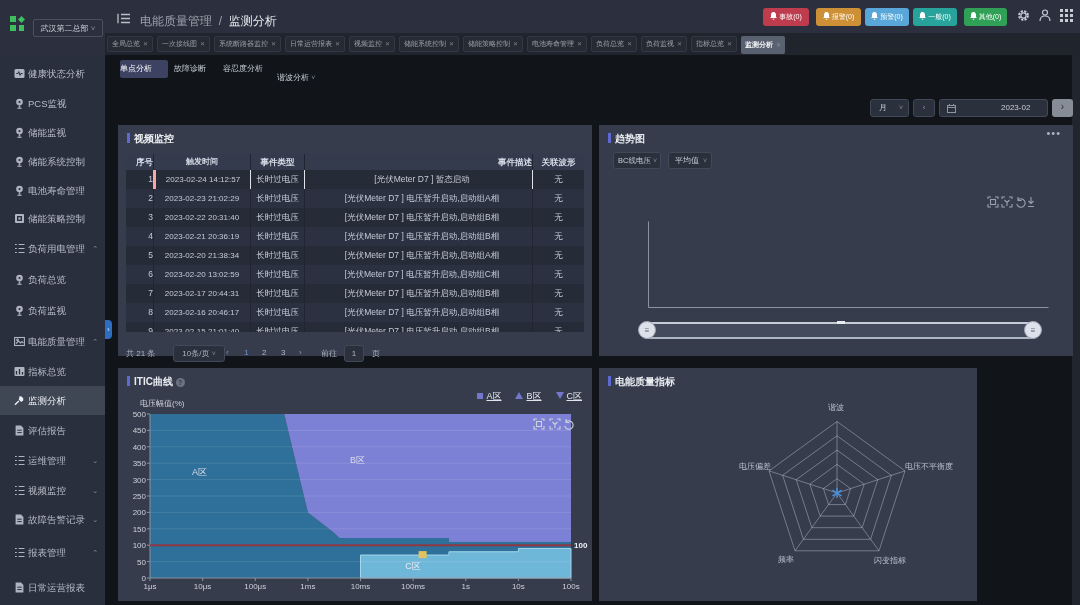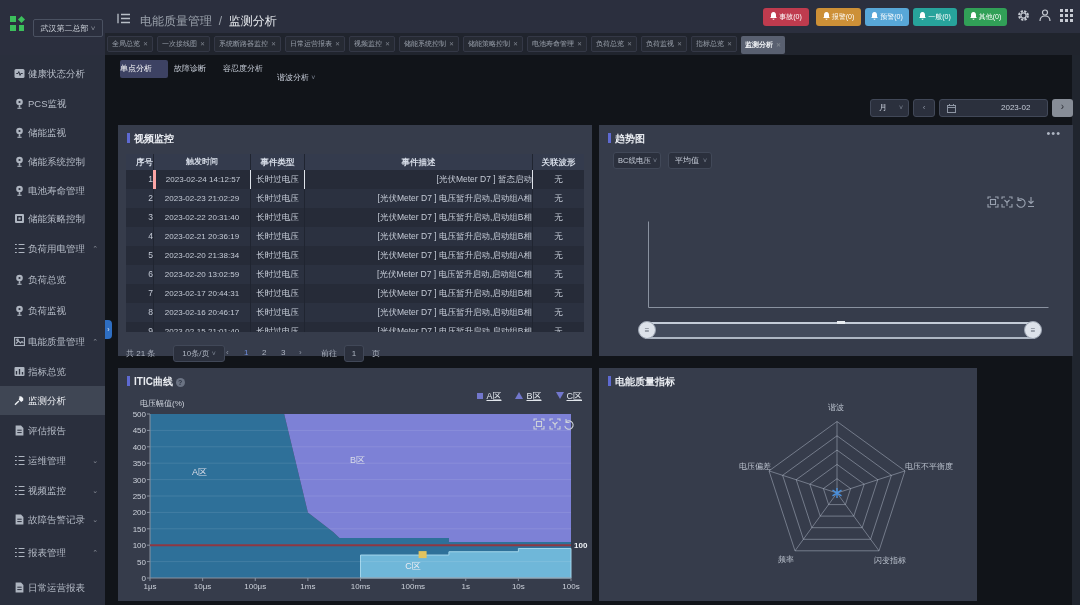--- a/index.html
+++ b/index.html
@@ -39,21 +39,21 @@
 .subtab.active { background:#3d4263; color:#fff; border-radius:2px; }
 .selbox { position:absolute; background:#2b303d; border:1px solid #414858; border-radius:3px; color:#c6ccd8; font-size:8px; }
 .caret { color:#7d8594; font-size:7px; }
 
 #evtable { position:absolute; left:8px; top:29px; width:458px; height:178px; overflow:hidden; }
 .trow { position:absolute; left:0; width:458px; height:19px; }
 .trow .c { position:absolute; top:0; height:19px; font-size:8.5px; color:#c5cbd6; line-height:19px; text-align:center; overflow:hidden; white-space:nowrap; border-left:1px solid #202531; }
 .trow .c1 { left:0; width:27px; border-left:none;text-align:right; }
 .trow .c2 { left:27px; width:97px; font-size:8px; }
 .trow .c3 { left:124px; width:54px; }
-.trow .c4 { left:178px; width:228px; text-align:right; padding-left:7px; }
+.trow .c4 { left:178px; width:228px; text-align:center; padding-left:7px; }
 .trow .c5 { left:406px; width:52px; }
 </style>
 </head>
 <body>
 <div id="topbar"></div>
 <div id="lefthead">
   <div id="logo">
     <i style="left:0;top:0;width:6px;height:6px;"></i>
     <i style="left:9px;top:1px;width:5px;height:5px;transform:rotate(45deg);"></i>
     <i style="left:0;top:9px;width:6px;height:6px;"></i>
@@ -136,21 +136,21 @@
 </div>
 <div class="abs" style="left:1052px;top:99px;width:21px;height:18px;background:#878d97;border-radius:3px;color:#2b2e35;font-size:10px;line-height:16px;text-align:center;">›</div>
 
 <div class="panel" id="evpanel" style="left:118px;top:125px;width:474px;height:231px;">
   <div class="ptitle">视频监控</div>
   <div id="evtable">
       <div class="trow" style="top: 0px; height: 16px; background: rgb(52, 59, 77);">
         <div class="c c1" style="height:16px;line-height:16px;font-weight:bold;color:#d5dbe6;">序号</div>
         <div class="c c2" style="height:16px;line-height:16px;font-weight:bold;color:#d5dbe6;">触发时间</div>
         <div class="c c3" style="height:16px;line-height:16px;font-weight:bold;color:#d5dbe6;">事件类型</div>
-        <div class="c c4" style="height:16px;line-height:16px;font-weight:bold;color:#d5dbe6;text-align:center;padding-left:0;">事件描述</div>
+        <div class="c c4" style="height:16px;line-height:16px;font-weight:bold;color:#d5dbe6;text-align:right;padding-left:0;">事件描述</div>
         <div class="c c5" style="height:16px;line-height:16px;font-weight:bold;color:#d5dbe6;">关联波形</div>
       </div>
       <div class="trow" style="top: 16px; background: rgb(38, 43, 56);">
         <div class="c c1">1</div>
         <div class="c c2" style="border-left:3px solid #fca5a5;">2023-02-24 14:12:57</div>
         <div class="c c3" style="border-left:1px solid #dfe3ea;">长时过电压</div>
         <div class="c c4" style="border-left:1px solid #dfe3ea;">[光伏Meter D7 ] 暂态启动</div>
         <div class="c c5" style="border-left:1px solid #dfe3ea;">无</div>
       </div>
       <div class="trow" style="top: 35px; background: rgb(43, 49, 64);">

